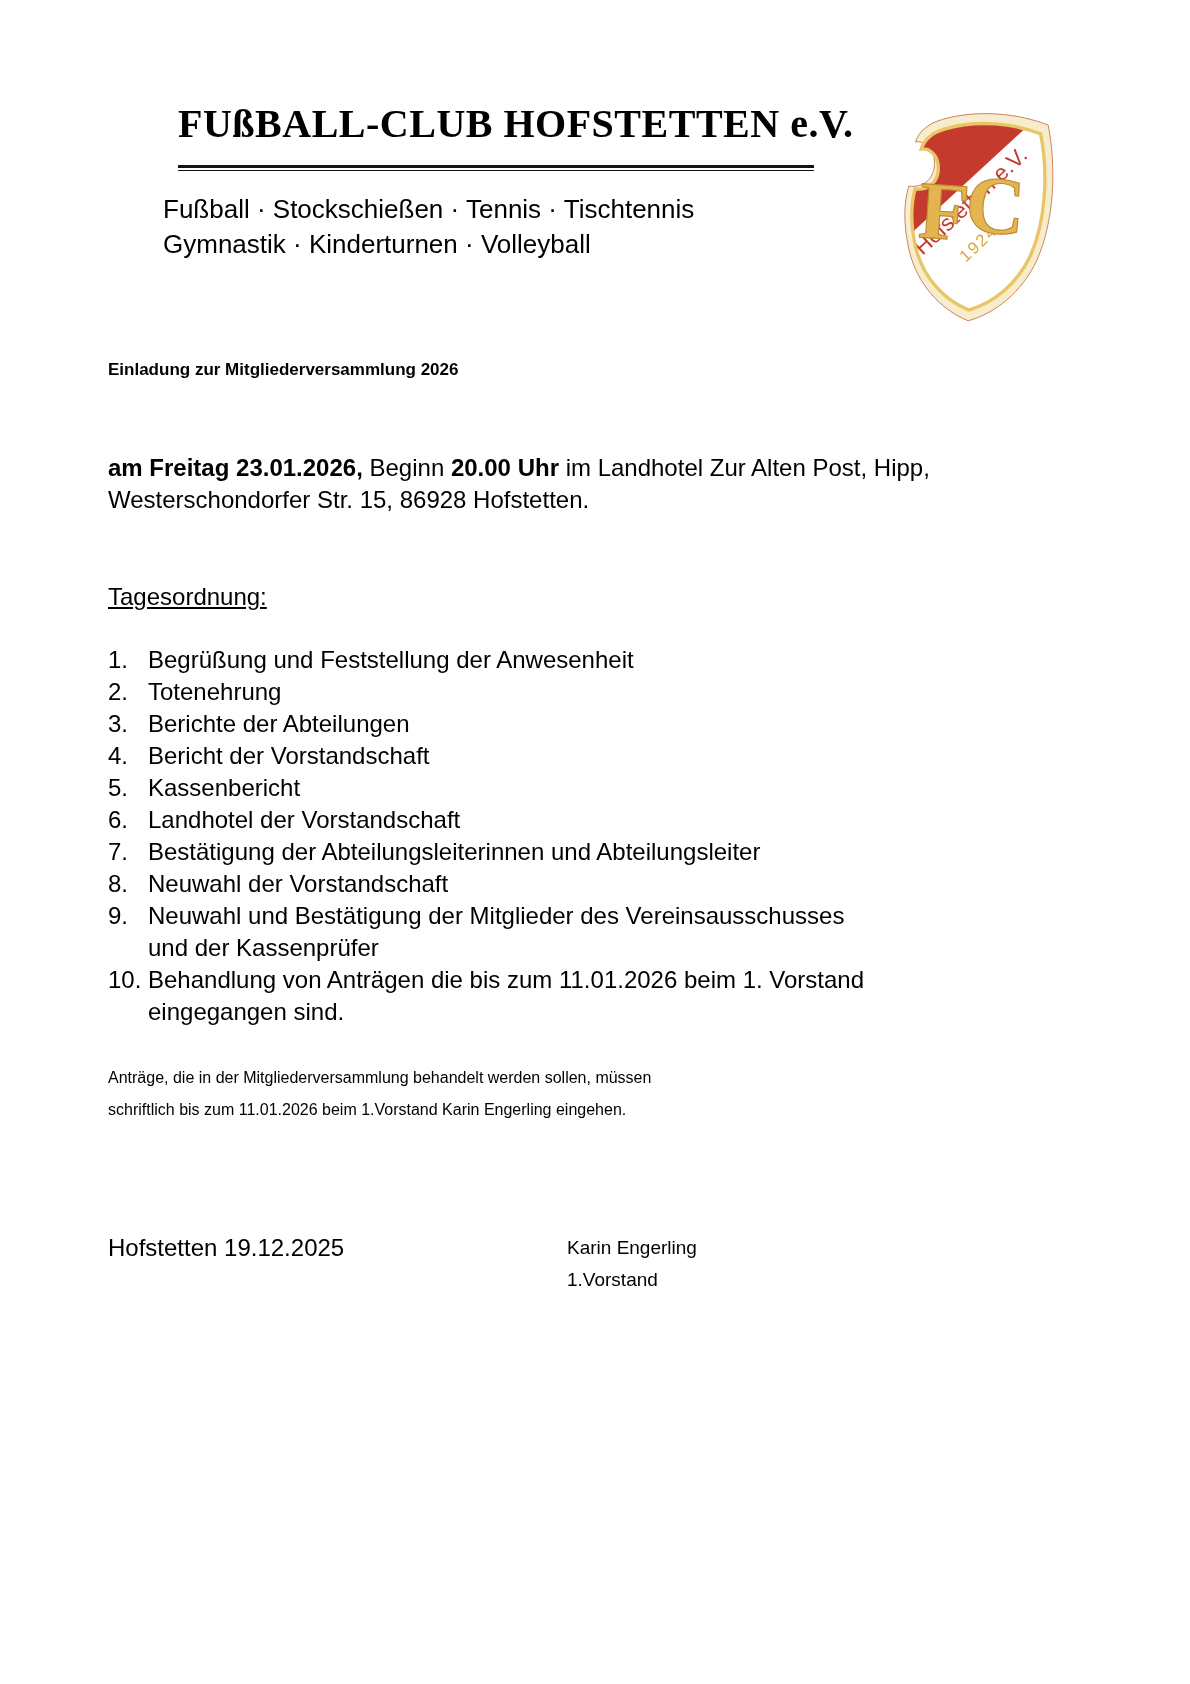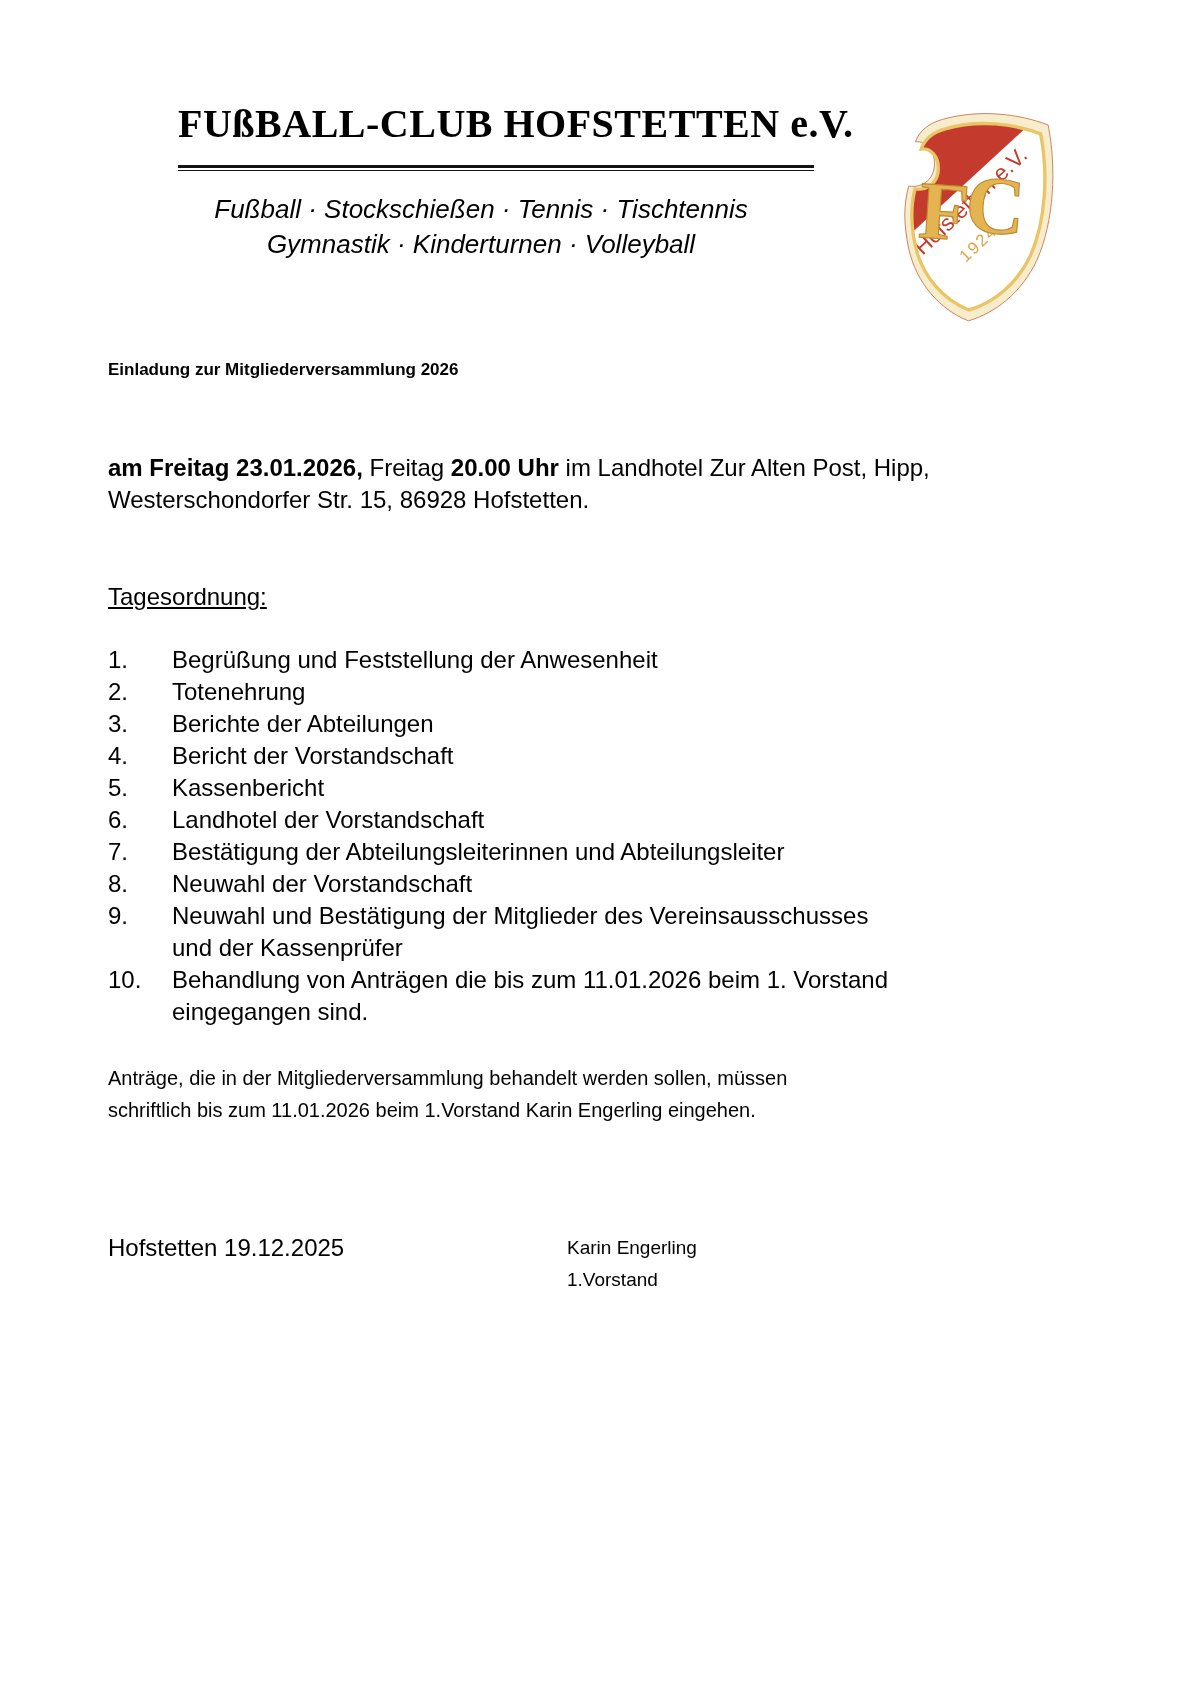--- a/index.html
+++ b/index.html
@@ -18,21 +18,21 @@
     font-family:"Liberation Serif","DejaVu Serif",serif;
     font-weight:bold;font-size:40px;line-height:42px;
     letter-spacing:0.5px;
   }
   .header-rule{
     position:absolute;left:178px;top:165px;width:636px;height:2px;
     border-top:3px solid #141414;border-bottom:1px solid #141414;
   }
   .sports-list{
     position:absolute;left:163px;top:192px;width:636px;
-    text-align:center;font-size:26px;line-height:35px;font-style:italic;
+    font-size:26px;line-height:35px;
   }
   .crest{position:absolute;left:880px;top:100px;width:186px;height:226px;}
   .crest svg{width:100%;height:100%;}
   
   .doc-title{
     position:absolute;left:108px;top:354px;width:960px;
     font-size:17px;font-weight:bold;line-height:32px;
   }
   .intro{
     position:absolute;left:108px;top:452px;width:960px;
@@ -43,24 +43,24 @@
     position:absolute;left:108px;top:581px;
     font-size:24px;line-height:32px;text-decoration:underline;
   }
   .agenda{
     position:absolute;left:108px;top:644px;width:980px;
     margin:0;padding:0;list-style:none;
     font-size:24px;line-height:32px;
   }
   .agenda li{display:flex;}
   .agenda .num{flex:0 0 40px;}
-  .agenda .txt{flex:1;margin-left:24px;}
+  .agenda .txt{flex:1;}
   .motions{
     position:absolute;left:108px;top:1062px;width:980px;
-    font-size:20px;line-height:32px;
+    font-size:16px;line-height:32px;
   }
   .footer-left{
     position:absolute;left:108px;top:1232px;
     font-size:24px;line-height:32px;
   }
   .footer-right{
     position:absolute;left:567px;top:1232px;
     font-size:19px;line-height:32px;
   }
 </style>
@@ -97,21 +97,21 @@
 
         <path d="M 60 22 C 98 8 142 10 174 20 C 186 64 188 122 172 166 C 158 202 131 226 103 236 C 72 226 45 200 34 164 C 26 136 25 116 29 96 C 45 97 56 86 55 70 C 54 55 44 46 33 48 C 36 36 46 27 60 22 Z" transform="translate(10 12) scale(0.9)" fill="none" stroke="#eac566" stroke-width="4"></path>
 
         <text x="42" y="150" font-family="Liberation Serif, DejaVu Serif, serif" font-weight="bold" font-size="88" letter-spacing="-4" fill="#e3b44f" stroke="#bb8a33" stroke-width="1.2">F<tspan dy="-10">C</tspan></text>
       </g>
     </svg>
   </div>
 
   <div class="doc-title">Einladung zur Mitgliederversammlung 2026</div>
 
-  <div class="intro"><span class="b">am Freitag 23.01.2026,</span><span> Freitag </span><span class="b">20.00 Uhr</span><span> im Landhotel Zur Alten Post, Hipp,</span><br><span>Westerschondorfer Str. 15, 86928 Hofstetten.</span></div>
+  <div class="intro"><span class="b">am Freitag 23.01.2026,</span><span> Beginn </span><span class="b">20.00 Uhr</span><span> im Landhotel Zur Alten Post, Hipp,</span><br><span>Westerschondorfer Str. 15, 86928 Hofstetten.</span></div>
 
   <div class="agenda-heading">Tagesordnung:</div>
 
   <ol class="agenda">
       <li>
         <span class="num">1.</span>
         <span class="txt">Begrüßung und Feststellung der Anwesenheit</span>
       </li>
       <li>
         <span class="num">2.</span>

